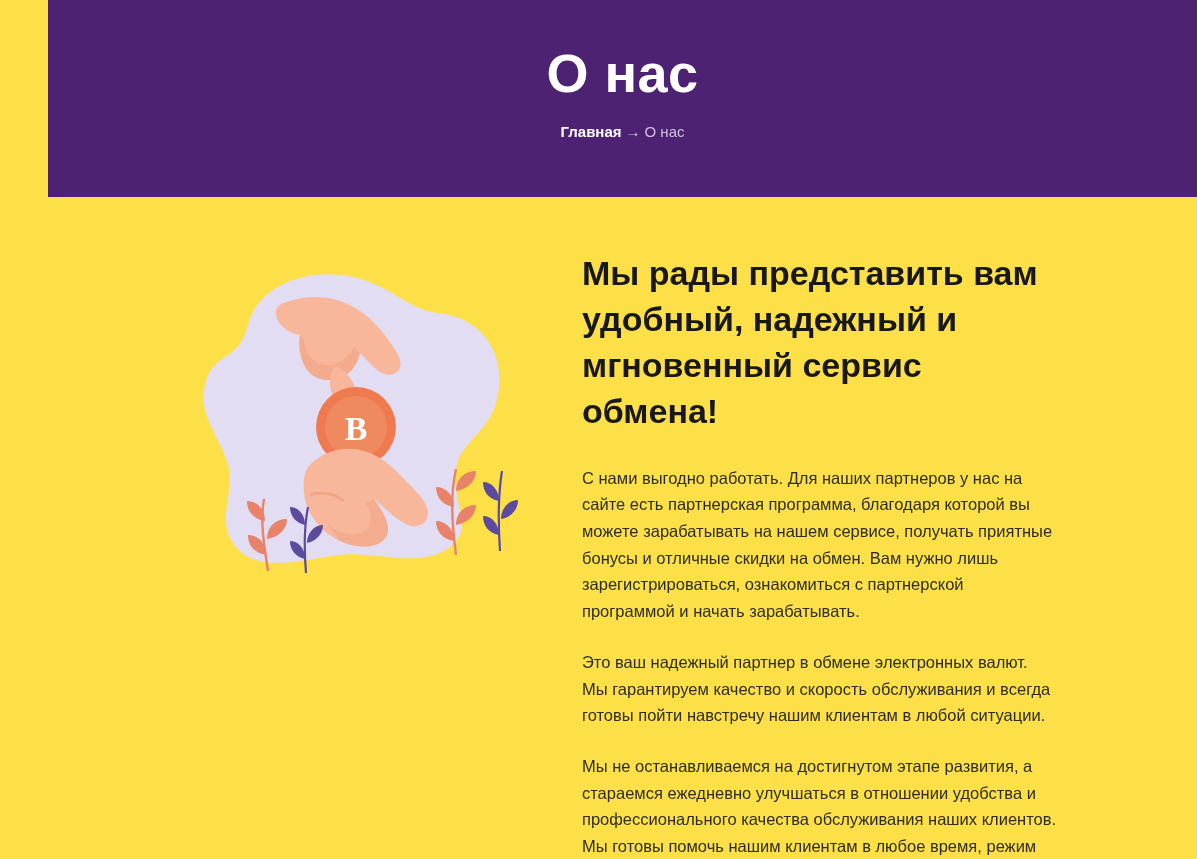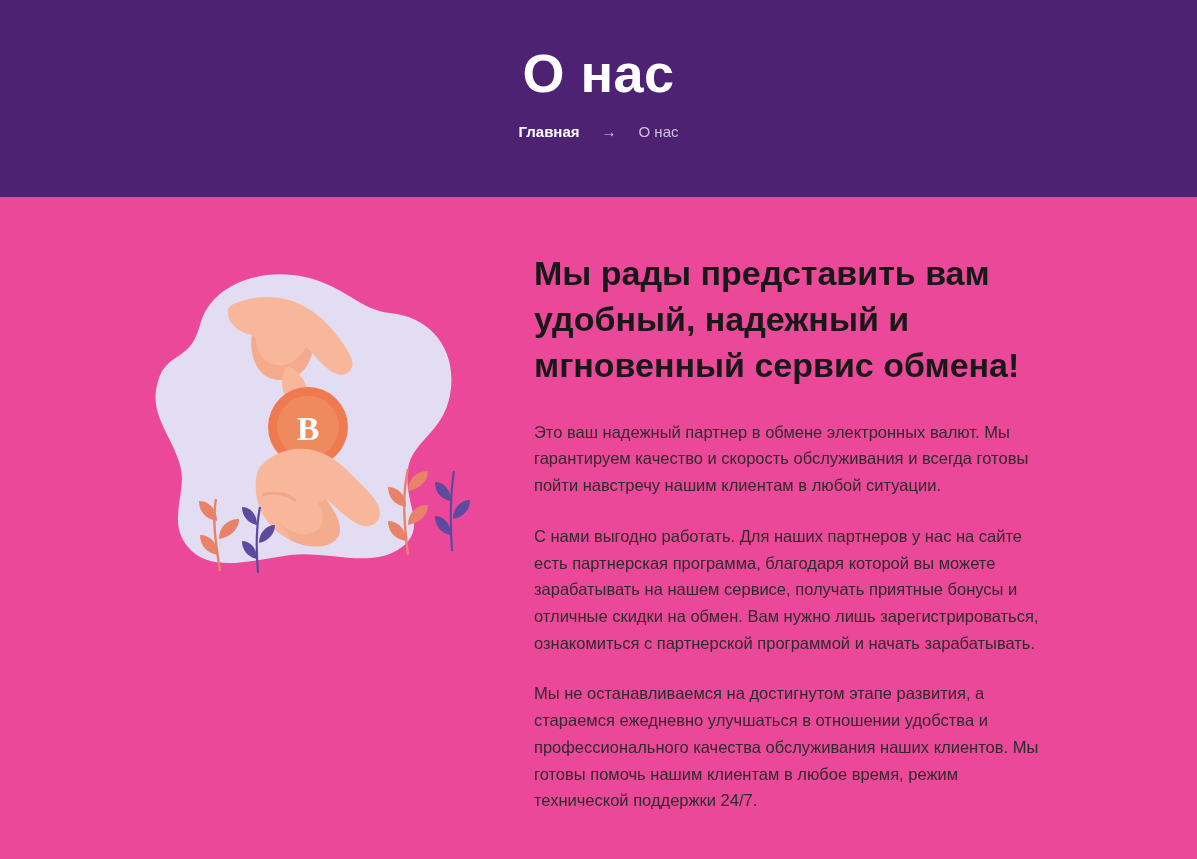--- a/index.html
+++ b/index.html
@@ -10,21 +10,22 @@
     height: 859px;
     background: #ffffff;
     font-family: "Liberation Sans", sans-serif;
     overflow: hidden;
   }
 
   .page {
     width: 1197px;
     height: 859px;
     position: relative;
-    background: #ec4899;
+    background: #fde047;
+    padding-left: 48px;
   }
 
   
   .hero {
     width: 100%;
     height: 197px;
     background: #4e2272;
     display: flex;
     flex-direction: column;
     align-items: center;
@@ -36,21 +37,21 @@
     font-size: 54px;
     font-weight: bold;
     line-height: 1.1;
     margin: 0;
     letter-spacing: 0.5px;
   }
   .breadcrumb {
     margin-top: 20px;
     display: flex;
     align-items: center;
-    gap: 22px;
+    gap: 4px;
     font-size: 15px;
   }
   .breadcrumb .crumb-home {
     color: #ffffff;
     text-decoration: none;
     font-weight: bold;
   }
   .breadcrumb .crumb-sep {
     color: #d9cbe6;
     font-size: 15px;
@@ -173,19 +174,19 @@
           <path d="M118 318 C116 294 116 272 120 252"></path>
           <path d="M117 304 C107 302 102 294 102 286 C110 286 117 293 117 304 Z" fill="#5b4a9e" stroke="none"></path>
           <path d="M119 288 C129 286 135 278 135 270 C127 270 119 277 119 288 Z" fill="#5b4a9e" stroke="none"></path>
           <path d="M117 270 C107 268 102 260 102 252 C110 252 117 259 117 270 Z" fill="#5b4a9e" stroke="none"></path>
         </g>
       </svg>
     </div>
 
     <div class="text-col">
       <h2 class="section-title">Мы рады представить вам удобный, надежный и мгновенный сервис обмена!</h2>
+      <p class="body-par">С нами выгодно работать. Для наших партнеров у нас на сайте есть партнерская программа, благодаря которой вы можете зарабатывать на нашем сервисе, получать приятные бонусы и отличные скидки на обмен. Вам нужно лишь зарегистрироваться, ознакомиться с партнерской программой и начать зарабатывать.</p>
       <p class="body-par">Это ваш надежный партнер в обмене электронных валют. Мы гарантируем качество и скорость обслуживания и всегда готовы пойти навстречу нашим клиентам в любой ситуации.</p>
-      <p class="body-par">С нами выгодно работать. Для наших партнеров у нас на сайте есть партнерская программа, благодаря которой вы можете зарабатывать на нашем сервисе, получать приятные бонусы и отличные скидки на обмен. Вам нужно лишь зарегистрироваться, ознакомиться с партнерской программой и начать зарабатывать.</p>
       <p class="body-par">Мы не останавливаемся на достигнутом этапе развития, а стараемся ежедневно улучшаться в отношении удобства и профессионального качества обслуживания наших клиентов. Мы готовы помочь нашим клиентам в любое время, режим технической поддержки 24/7.</p>
     </div>
 
   </main>
 </div>
 
 </body></html>

